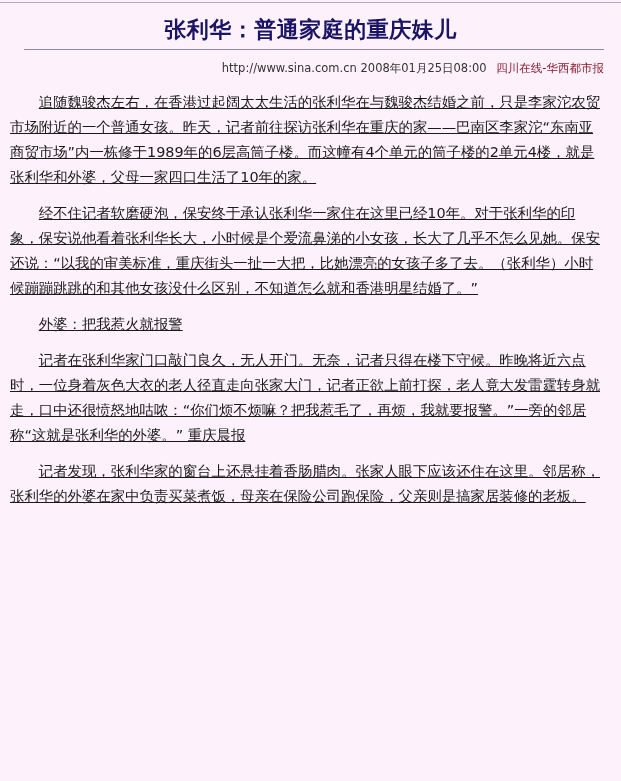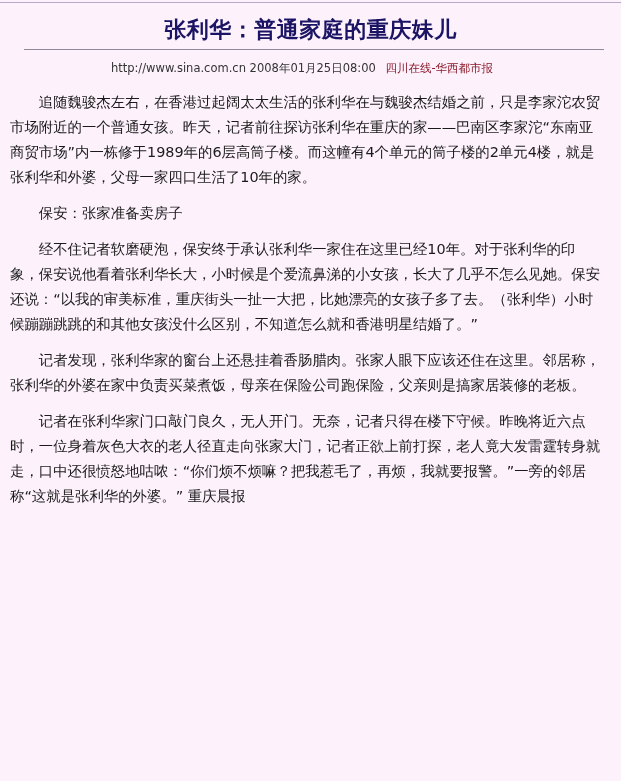--- a/index.html
+++ b/index.html
@@ -46,57 +46,58 @@
     top: 49px;
     width: 580px;
     height: 1px;
     background: #8d8a9a;
   }
   .byline {
     position: absolute;
     top: 60px;
     left: 0;
     width: 604px;
-    text-align: center;
+    text-align: right;
     font-size: 11.5px;
     line-height: 16px;
     color: #333333;
   }
   .byline .source {
     color: #8b1a2b;
     margin-left: 6px;
   }
   .body-text {
     position: absolute;
     top: 90px;
     left: 10px;
     width: 592px;
     font-size: 14.4px;
     line-height: 25px;
   }
   .body-text p {
     margin: 0 0 11px 0;
     text-indent: 2em;
+    text-decoration: underline;
   }
 </style>
 </head>
 <body>
 
 <div class="top-rule"></div>
 
 <div class="article">
   <h1 class="title">张利华：普通家庭的重庆妹儿</h1>
   <div class="title-rule"></div>
 
   <div class="byline">
     <span>http://www.sina.com.cn</span>
     <span>2008年01月25日08:00</span>
     <span class="source">四川在线-华西都市报</span>
   </div>
 
   <div class="body-text">
     <p>追随魏骏杰左右，在香港过起阔太太生活的张利华在与魏骏杰结婚之前，只是李家沱农贸市场附近的一个普通女孩。昨天，记者前往探访张利华在重庆的家——巴南区李家沱“东南亚商贸市场”内一栋修于1989年的6层高筒子楼。而这幢有4个单元的筒子楼的2单元4楼，就是张利华和外婆，父母一家四口生活了10年的家。</p>
-    <p>保安：张家准备卖房子</p>
     <p>经不住记者软磨硬泡，保安终于承认张利华一家住在这里已经10年。对于张利华的印象，保安说他看着张利华长大，小时候是个爱流鼻涕的小女孩，长大了几乎不怎么见她。保安还说：“以我的审美标准，重庆街头一扯一大把，比她漂亮的女孩子多了去。（张利华）小时候蹦蹦跳跳的和其他女孩没什么区别，不知道怎么就和香港明星结婚了。”</p>
+    <p>外婆：把我惹火就报警</p>
+    <p>记者在张利华家门口敲门良久，无人开门。无奈，记者只得在楼下守候。昨晚将近六点时，一位身着灰色大衣的老人径直走向张家大门，记者正欲上前打探，老人竟大发雷霆转身就走，口中还很愤怒地咕哝：“你们烦不烦嘛？把我惹毛了，再烦，我就要报警。”一旁的邻居称“这就是张利华的外婆。” 重庆晨报</p>
     <p>记者发现，张利华家的窗台上还悬挂着香肠腊肉。张家人眼下应该还住在这里。邻居称，张利华的外婆在家中负责买菜煮饭，母亲在保险公司跑保险，父亲则是搞家居装修的老板。</p>
-    <p>记者在张利华家门口敲门良久，无人开门。无奈，记者只得在楼下守候。昨晚将近六点时，一位身着灰色大衣的老人径直走向张家大门，记者正欲上前打探，老人竟大发雷霆转身就走，口中还很愤怒地咕哝：“你们烦不烦嘛？把我惹毛了，再烦，我就要报警。”一旁的邻居称“这就是张利华的外婆。” 重庆晨报</p>
   </div>
 </div>
 
 </body></html>

